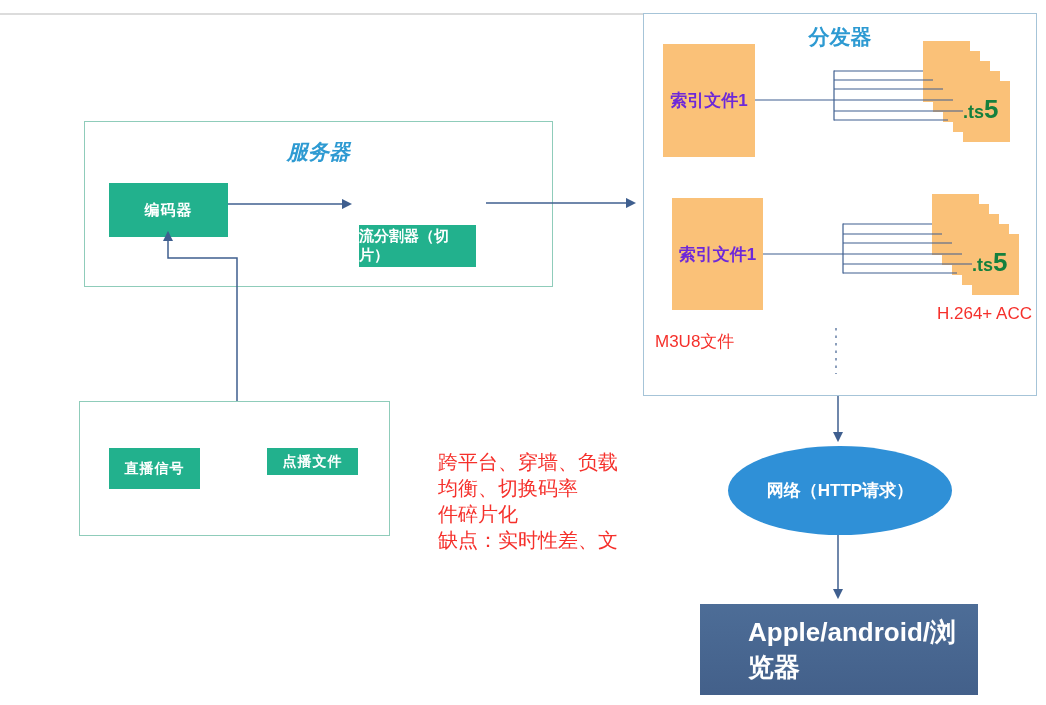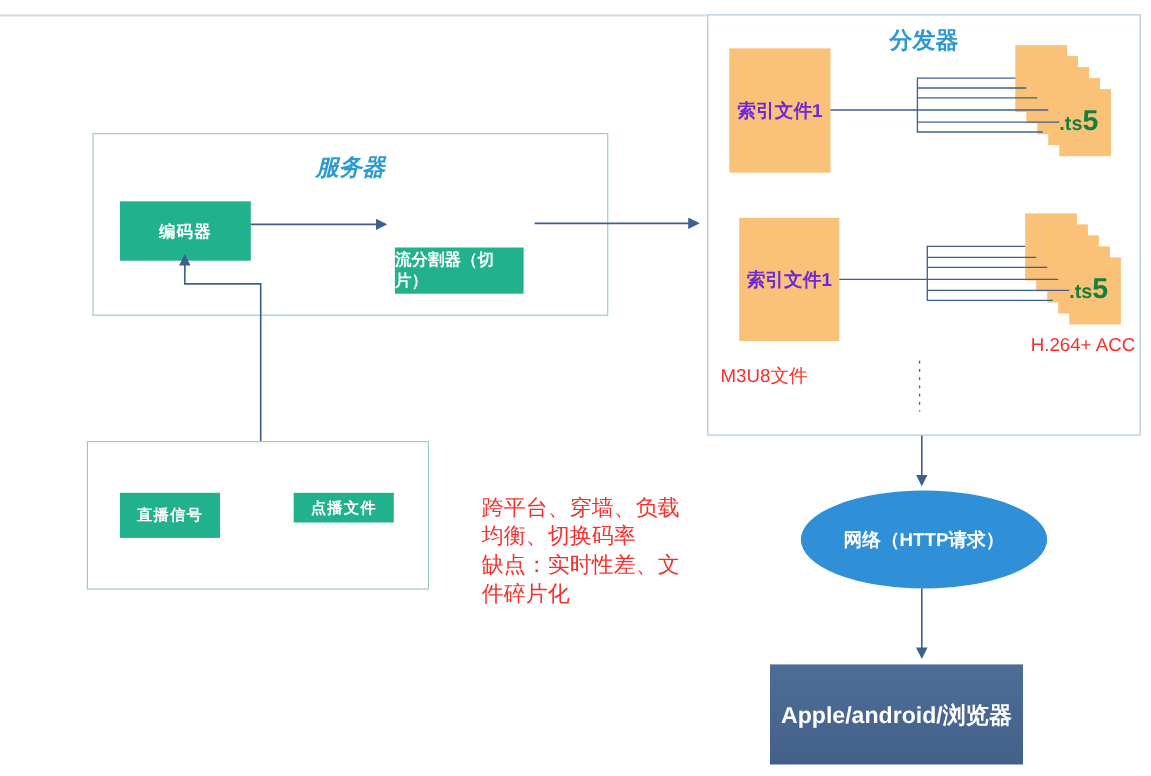--- a/index.html
+++ b/index.html
@@ -49,21 +49,21 @@
   .network{
     position:absolute;left:728px;top:446px;width:224px;height:89px;border-radius:50%;
     background:var(--ellipse,#2f90d7);display:flex;align-items:center;justify-content:center;
     color:#fff;font-weight:bold;font-size:17px;z-index:2;
   }
   
   .client{
     position:absolute;left:700px;top:604px;width:230px;height:91px;
     background:linear-gradient(var(--client,#4d6d97),#43608a);
     display:flex;align-items:center;justify-content:center;
-    color:#fff;font-weight:bold;font-size:21px;z-index:2;
+    color:#fff;font-weight:bold;font-size:26px;z-index:2;padding-left:48px;
   }
   
   .overlay{position:absolute;left:0;top:0;z-index:5;pointer-events:none;}
 </style>
 </head>
 <body>
 
 <div class="canvas">
 
   <div class="top-rule"></div>
@@ -74,22 +74,22 @@
   <div class="node encoder">编码器</div>
   <div class="node splitter">流分割器（切片）</div>
 
   <div class="group source-box"></div>
   <div class="node live">直播信号</div>
   <div class="node vod">点播文件</div>
 
   <div class="red note">
     <div>跨平台、穿墙、负载</div>
     <div>均衡、切换码率</div>
+    <div>件碎片化</div>
     <div>缺点：实时性差、文</div>
-    <div>件碎片化</div>
   </div>
 
   <div class="group dist-box">
     <div class="group-title">分发器</div>
   </div>
 
   <div class="index-file index1">索引文件1</div>
   <div class="index-file index2">索引文件1</div>
 
   <div>

